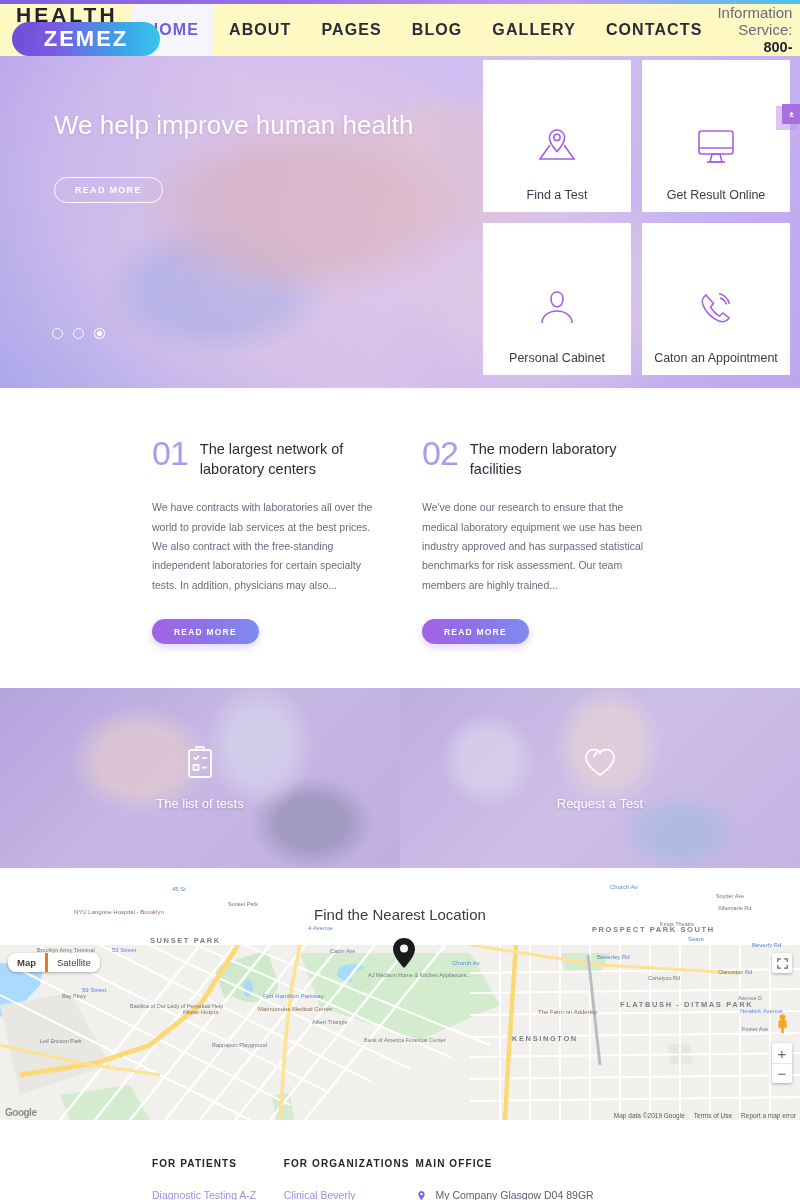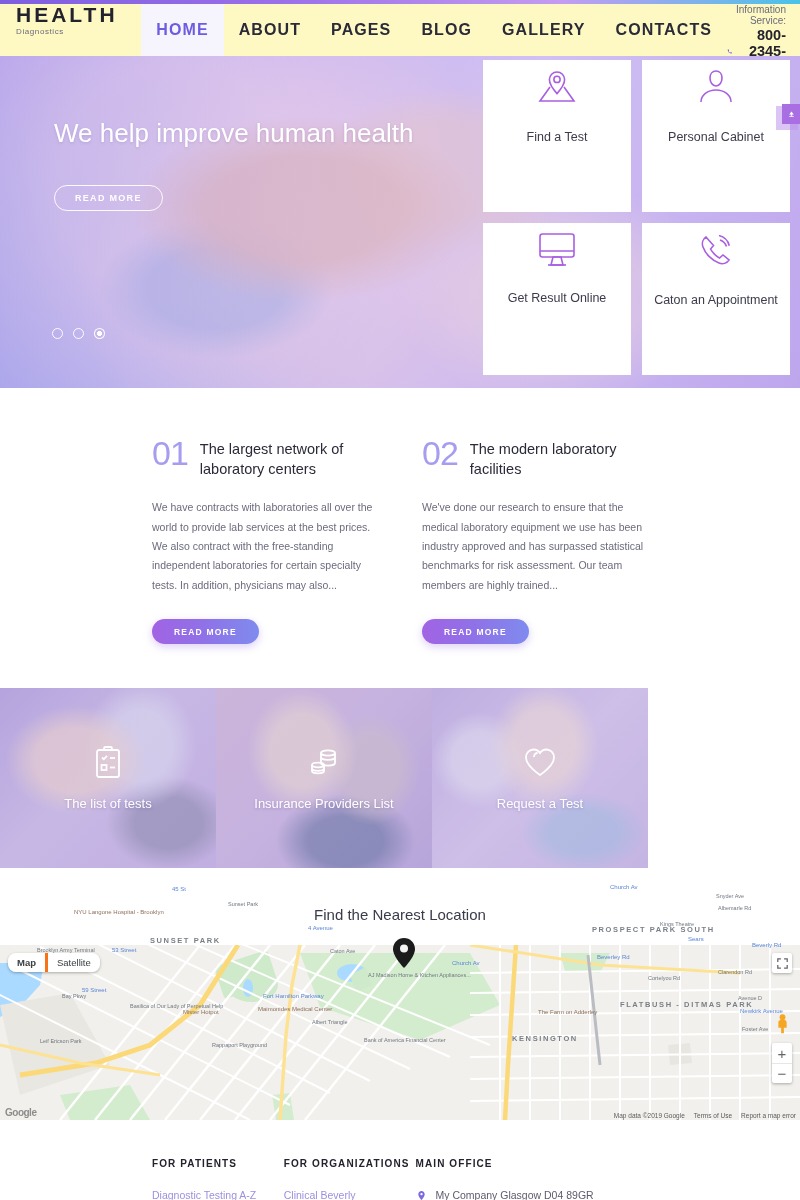--- a/index.html
+++ b/index.html
@@ -35,21 +35,21 @@
   .nav{ display:flex;align-items:center;height:52px; margin-left:14px;}
   .nav-item{
     padding:0 15px;height:52px;display:flex;align-items:center;
     font-size:16px;font-weight:700;letter-spacing:1.1px;color:#2a2a38;
     text-transform:uppercase;cursor:pointer;
   }
   .nav-item.active{ color:#6d5ce0;background:#f6f5fd; }
   .header-right{
     margin-left:auto;padding-right:14px;text-align:right;
   }
-  .info-label{ font-size:10px;color:#6a6a7a; }
+  .info-label{ font-size:15px;color:#6a6a7a; }
   .info-phone{
     font-size:14.5px;font-weight:700;color:#23232e;margin-top:1px;
     display:flex;align-items:center;justify-content:flex-end;gap:4px;
   }
   .info-phone svg{ width:11px;height:11px;fill:#6d5ce0; }
 
   
   .hero{
     position:relative;width:800px;height:332px;overflow:hidden;
     background:
@@ -64,21 +64,21 @@
       radial-gradient(ellipse 240px 130px at 38% 46%, rgba(225,186,190,.85) 0 40%, rgba(0,0,0,0) 72%),
       radial-gradient(ellipse 180px 110px at 56% 34%, rgba(231,200,205,.7) 0 42%, rgba(0,0,0,0) 75%),
       radial-gradient(ellipse 150px 90px at 27% 70%, rgba(160,175,225,.55) 0 45%, rgba(0,0,0,0) 78%),
       radial-gradient(ellipse 220px 150px at 70% 72%, rgba(238,215,222,.6) 0 40%, rgba(0,0,0,0) 74%);
     mix-blend-mode:normal;
   }
   .hero-overlay{
     position:absolute;inset:0;
     background:linear-gradient(100deg,rgba(160,140,230,.30) 0%,rgba(196,176,240,.18) 50%,rgba(186,160,235,.32) 100%);
   }
-  .hero-content{ position:absolute;left:54px;top:60px;width:380px;z-index:3; }
+  .hero-content{ position:absolute;left:54px;top:52px;width:380px;z-index:3; }
   .hero-title{
     font-size:26px;font-weight:400;color:#fff;line-height:1.35;
     text-shadow:0 1px 3px rgba(80,60,130,.18);
   }
   .btn-outline{
     margin-top:34px;display:inline-flex;align-items:center;justify-content:center;
     height:26px;padding:0 20px;border:1.5px solid rgba(255,255,255,.92);
     border-radius:14px;color:#fff;font-size:9px;font-weight:700;letter-spacing:1.3px;
     cursor:pointer;
   }
@@ -89,21 +89,21 @@
   }
   .dot.active{ background:radial-gradient(circle,#fff 0 38%,rgba(255,255,255,0) 40%); }
 
   
   .cards{
     position:absolute;right:10px;top:4px;z-index:4;
     display:grid;grid-template-columns:148px 148px;grid-template-rows:152px 152px;
     gap:11px;
   }
   .card{
-    background:#fff;display:flex;flex-direction:column;align-items:center;justify-content:flex-start;
+    background:#fff;display:flex;flex-direction:column;align-items:center;justify-content:flex-end;
     cursor:pointer;padding:8px;
   }
   .card-icon{ margin-bottom:18px; }
   .card-icon svg{ stroke:#a85fe0;fill:none;stroke-width:1.6; }
   .card-label{ font-size:12.5px;color:#3b3b4b;text-align:center;line-height:1.35; }
   .side-widget{
     position:absolute;right:0;top:48px;width:18px;height:20px;
     background:#a96fe2;z-index:6;display:flex;align-items:center;justify-content:center;
   }
   .side-widget svg{ width:9px;height:9px;fill:#fff; }
@@ -128,21 +128,21 @@
   }
   .btn-grad{
     margin-top:24px;display:inline-flex;align-items:center;justify-content:center;
     height:25px;padding:0 22px;border-radius:13px;
     background:linear-gradient(90deg,#a163e4 0%,#8f72e8 50%,#7f8bee 100%);
     color:#fff;font-size:8.5px;font-weight:700;letter-spacing:1.2px;cursor:pointer;
     box-shadow:0 3px 9px rgba(150,110,230,.32);
   }
 
   
-  .tiles{ display:flex;margin-top:44px;height:180px;width:648px; }
+  .tiles{ display:flex;margin-top:44px;height:180px;width:800px; }
   .tile{
     flex:1;position:relative;display:flex;align-items:center;justify-content:center;
     overflow:hidden;cursor:pointer;
   }
   .tile-bg{ position:absolute;inset:0; }
   .t1 .tile-bg{
     background:
       radial-gradient(ellipse 90px 70px at 35% 40%, rgba(240,215,205,.75) 0 45%, rgba(0,0,0,0) 78%),
       radial-gradient(ellipse 70px 80px at 65% 32%, rgba(225,225,240,.7) 0 45%, rgba(0,0,0,0) 80%),
       radial-gradient(ellipse 80px 60px at 78% 75%, rgba(120,125,150,.5) 0 42%, rgba(0,0,0,0) 78%),
@@ -245,20 +245,21 @@
 </style>
 </head>
 <body>
 
 <div class="top-accent"></div>
 
 <div class="header">
   <div class="logo-wrap">
     <div class="logo-title">HEALTH</div>
     <div class="logo-sub">Diagnostics</div>
+    <div class="zemez-badge">ZEMEZ</div>
   </div>
 
   <div class="nav">
     <div class="nav-item active">HOME</div>
     <div class="nav-item">ABOUT</div>
     <div class="nav-item">PAGES</div>
     <div class="nav-item">BLOG</div>
     <div class="nav-item">GALLERY</div>
     <div class="nav-item">CONTACTS</div>
   </div>
@@ -303,38 +304,38 @@
           <path d="M21 4c-4.2 0-7.6 3.4-7.6 7.6 0 5.6 7.6 14 7.6 14s7.6-8.4 7.6-14C28.6 7.4 25.2 4 21 4z"></path>
           <circle cx="21" cy="11.4" r="3.1"></circle>
           <path d="M14 19 4 33h34L28 19"></path>
         </svg>
       </div>
       <div class="card-label">Find a Test</div>
     </div>
 
     <div class="card">
       <div class="card-icon">
-        <svg width="42" height="40" viewBox="0 0 42 40">
-          <path d="M21 3c-3.6 0-6 3-6 7s2.4 8 6 8 6-4 6-8-2.4-7-6-7z"></path>
-          <path d="M6 34c0-7 6.7-12 15-12s15 5 15 12"></path>
-        </svg>
-      </div>
-      <div class="card-label">Personal Cabinet</div>
-    </div>
-
-    <div class="card">
-      <div class="card-icon">
         <svg width="44" height="38" viewBox="0 0 44 38">
           <rect x="5" y="3" width="34" height="23" rx="2.5"></rect>
           <path d="M5 20h34"></path>
           <path d="M16 34h12l-2-8h-8z"></path>
           <path d="M13 34h18"></path>
         </svg>
       </div>
       <div class="card-label">Get Result Online</div>
+    </div>
+
+    <div class="card">
+      <div class="card-icon">
+        <svg width="42" height="40" viewBox="0 0 42 40">
+          <path d="M21 3c-3.6 0-6 3-6 7s2.4 8 6 8 6-4 6-8-2.4-7-6-7z"></path>
+          <path d="M6 34c0-7 6.7-12 15-12s15 5 15 12"></path>
+        </svg>
+      </div>
+      <div class="card-label">Personal Cabinet</div>
     </div>
 
     <div class="card">
       <div class="card-icon">
         <svg width="42" height="40" viewBox="0 0 42 40">
           <path d="M11 6c-3 2-4.5 6-3 10 2.5 7 9 13.5 16 16 4 1.5 8 0 10-3l-6-5-3.5 3c-3-1.5-7.5-6-9-9l3-3.5L11 6z"></path>
           <path d="M25 9c3 1 5.5 3.5 6.5 6.5"></path>
           <path d="M24 4.5c5 1.2 9 5.2 10.3 10.2"></path>
         </svg>
       </div>
@@ -375,37 +376,20 @@
           <path d="M9 12.5l1.8 1.8 3.2-3.4"></path>
           <path d="M17 13h5"></path>
           <rect x="8.5" y="20" width="5" height="5"></rect>
           <path d="M17 22.5h5"></path>
         </svg>
       </div>
       <div class="tile-label">The list of tests</div>
     </div>
   </div>
 
-  <div class="tile t2">
-    <div class="tile-bg"></div>
-    <div class="tile-veil"></div>
-    <div class="tile-inner">
-      <div class="tile-icon">
-        <svg width="34" height="34" viewBox="0 0 34 34">
-          <ellipse cx="21" cy="8" rx="7" ry="2.6"></ellipse>
-          <path d="M14 8v10c0 1.4 3.1 2.6 7 2.6s7-1.2 7-2.6V8"></path>
-          <path d="M14 12.3c0 1.4 3.1 2.6 7 2.6s7-1.2 7-2.6"></path>
-          <ellipse cx="11" cy="20" rx="6" ry="2.3"></ellipse>
-          <path d="M5 20v6c0 1.3 2.7 2.3 6 2.3s6-1 6-2.3v-6"></path>
-          <path d="M5 23.5c0 1.3 2.7 2.3 6 2.3s6-1 6-2.3"></path>
-        </svg>
-      </div>
-      <div class="tile-label">Insurance Providers List</div>
-    </div>
-  </div>
 
   <div class="tile t3">
     <div class="tile-bg"></div>
     <div class="tile-veil"></div>
     <div class="tile-inner">
       <div class="tile-icon">
         <svg width="36" height="34" viewBox="0 0 36 34">
           <path d="M18 30S4 21 4 12.5C4 7.8 7.6 4.5 11.6 4.5c2.6 0 5 1.4 6.4 3.6 1.4-2.2 3.8-3.6 6.4-3.6 4 0 7.6 3.3 7.6 8C32 21 18 30 18 30z"></path>
           <path d="M12 12c0-2.2 1.6-4 3.6-4"></path>
         </svg>

